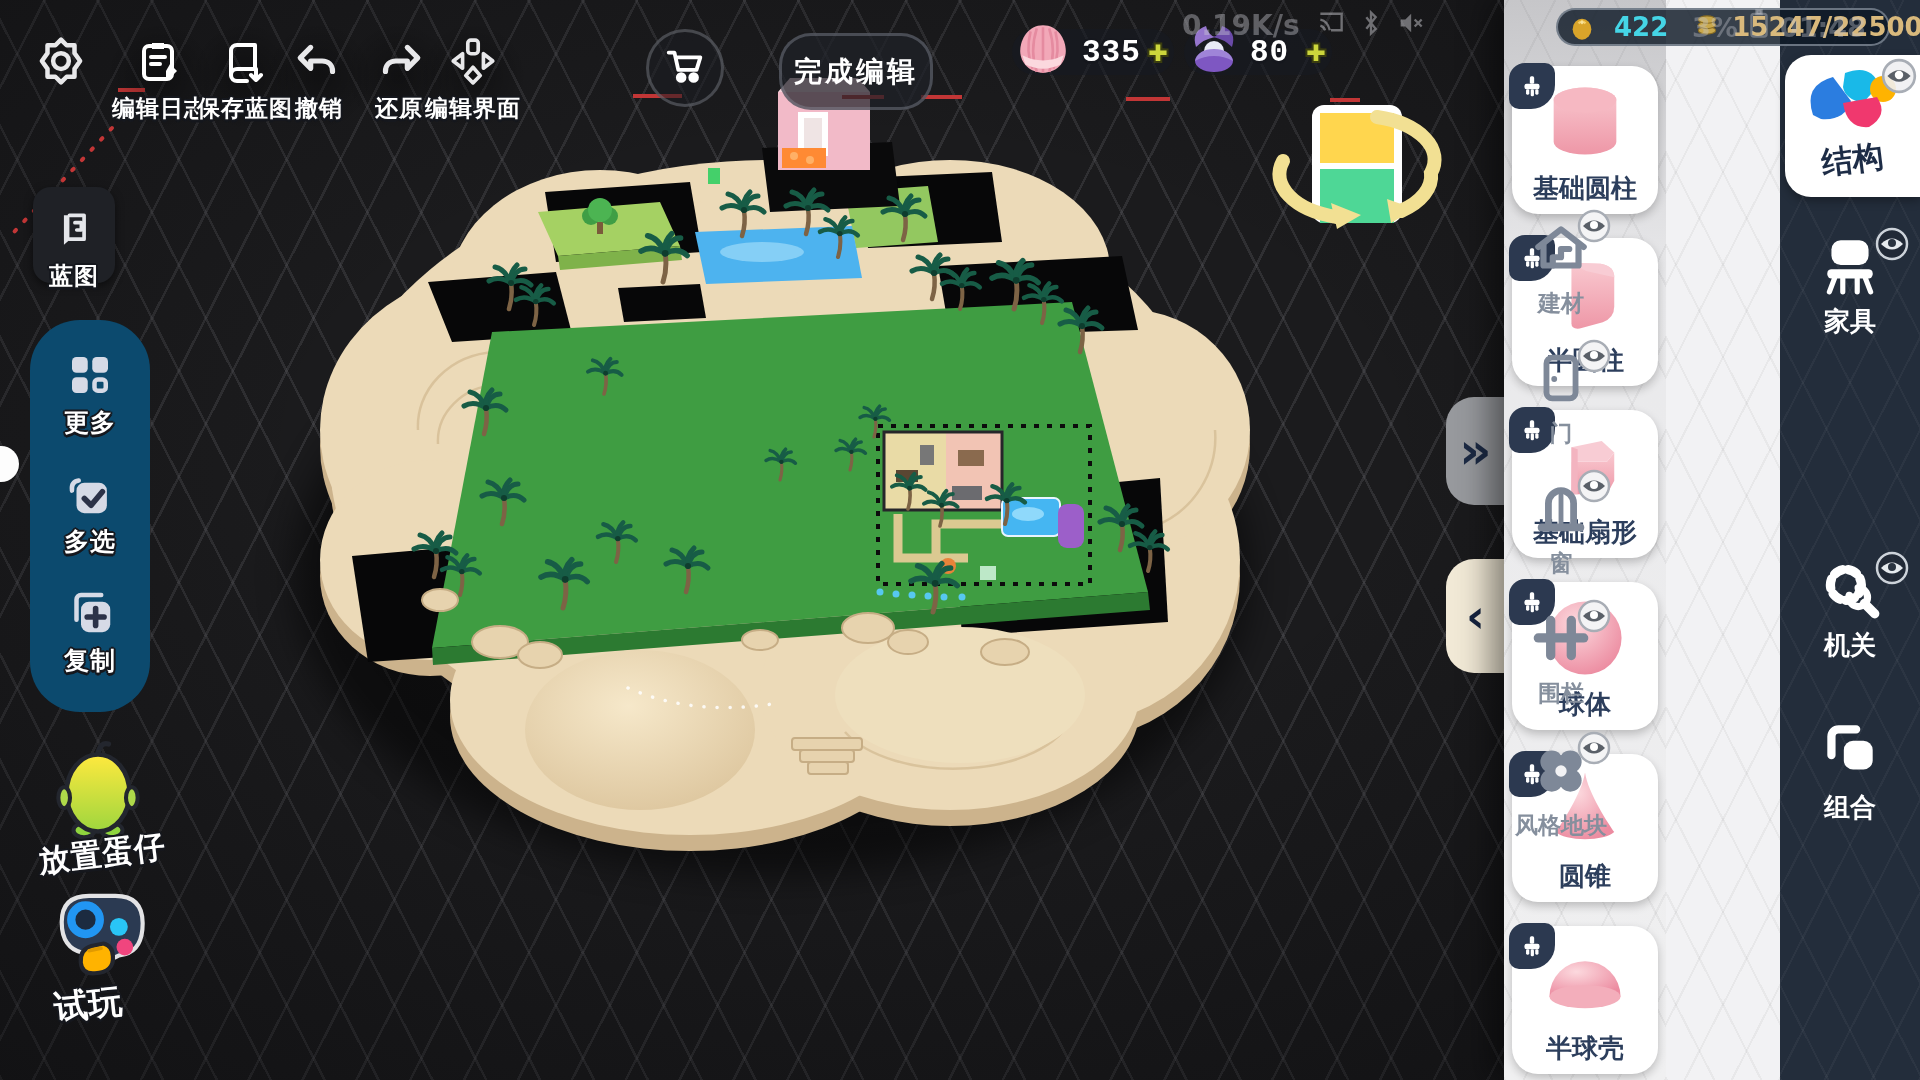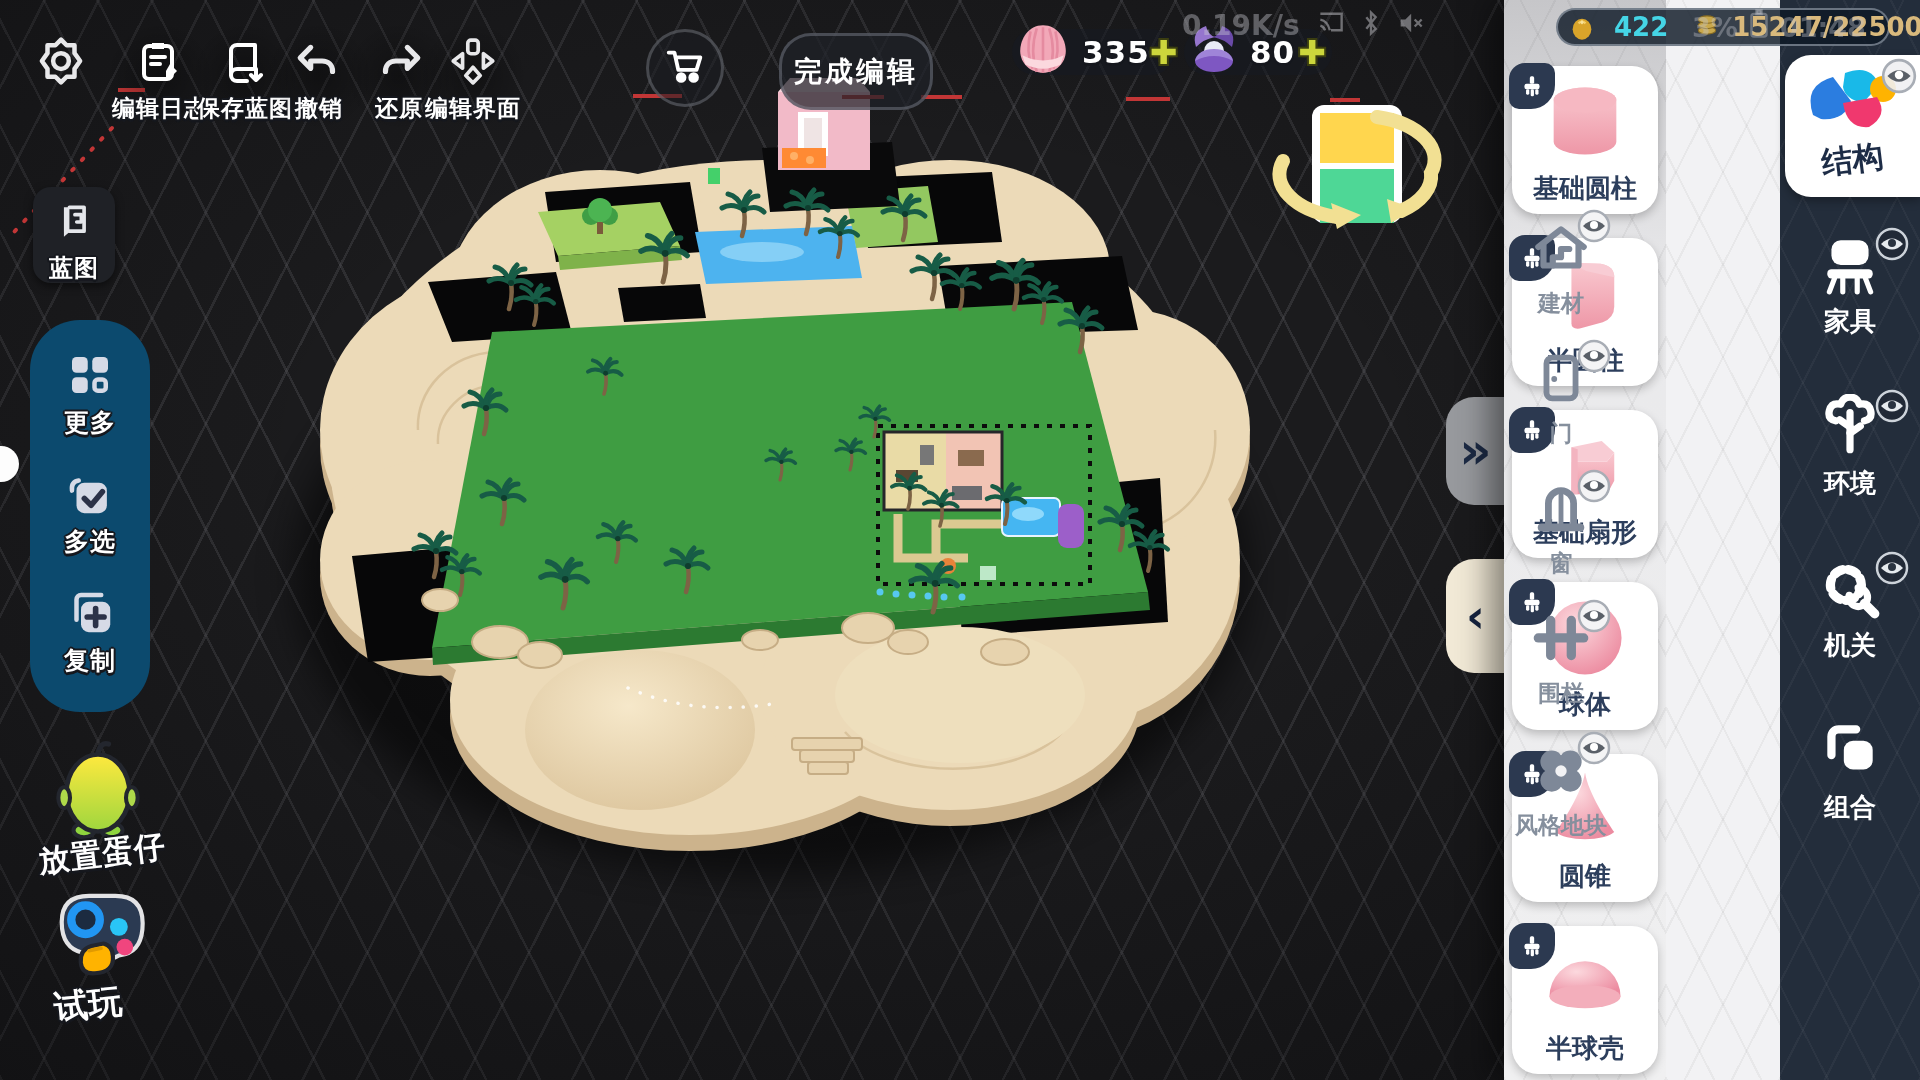--- a/index.html
+++ b/index.html
@@ -32,40 +32,40 @@
   .tb-label { position:relative; margin-top:3px; font-size:23px; font-weight:800; letter-spacing:1px; }
   .gear-btn { position:absolute; left:34px; top:34px; z-index:10; cursor:pointer; }
   .cart-btn { position:absolute; left:646px; top:29px; z-index:10; width:78px; height:78px; border-radius:50%;
     background:rgba(28,30,34,.55); border:3px solid rgba(125,128,136,.45); display:flex; align-items:center; justify-content:center; cursor:pointer; }
   .finish-btn { position:absolute; left:779px; top:33px; z-index:10; width:154px; height:77px; border-radius:32px;
     background:rgba(30,33,40,.72); border:3px solid rgba(140,146,158,.40); color:#fff; font-size:28px; font-weight:800;
     letter-spacing:3px; display:flex; align-items:center; justify-content:center; cursor:pointer; }
 
   
   .cur-pill { position:absolute; top:29px; z-index:10; height:46px; border-radius:23px; background:rgba(22,26,34,.58);
-    display:flex; align-items:center; cursor:pointer; }
+    display:flex; align-items:center; cursor:pointer;font-family:Liberation Mono, monospace; }
   .cur-icon { position:absolute; left:2px; top:-9px; }
   .cur-val { font-size:31px; font-weight:800; letter-spacing:1px; }
   .plus-btn { margin-left:auto; margin-right:6px; font-size:33px; font-weight:900; color:#ccd63c;
     text-shadow:2px 2px 0 #3a3d10, -2px 2px 0 #3a3d10, 2px -2px 0 #3a3d10, -2px -2px 0 #3a3d10; cursor:pointer; line-height:1; }
 
   
   .res-pill { position:absolute; left:1556px; top:8px; z-index:40; width:334px; height:38px; border-radius:19px;
     background:rgba(14,24,38,.82); border:2px solid rgba(155,165,178,.65); display:flex; align-items:center; padding:0 12px; }
   .res-egg-val { color:#45d5e6; font-size:26px; font-weight:800; margin-left:44px; }
   .res-cap { color:#d9b97c; font-size:26px; font-weight:800; margin-left:12px; }
   .status-left { position:absolute; left:1182px; top:9px; z-index:45; display:flex; align-items:flex-start; gap:16px;
     color:rgba(205,206,212,.40); font-size:28px; font-weight:600; pointer-events:none; }
   .status-right { position:absolute; left:1692px; top:9px; z-index:45; display:flex; align-items:center; gap:10px;
     color:rgba(195,197,204,.38); font-size:27px; font-weight:700; pointer-events:none; }
 
   
   .blueprint-btn { position:absolute; left:33px; top:187px; z-index:10; width:82px; height:96px; border-radius:18px;
     background:#1f2126; box-shadow:0 3px 8px rgba(0,0,0,.5); display:flex; flex-direction:column; align-items:center;
-    padding-top:12px; cursor:pointer; }
+    padding-top:20px; cursor:pointer; }
   .blueprint-btn .tb-label { font-size:24px; }
   .rail-group { position:absolute; left:30px; top:320px; z-index:10; width:120px; height:392px; border-radius:50px;
     background:#0c4a6e; display:flex; flex-direction:column; align-items:center; padding-top:28px; }
   .rail-item { display:flex; flex-direction:column; align-items:center; margin-bottom:28px; cursor:pointer; }
   .rail-item .tb-label { font-size:25px; margin-top:0; }
   .notch { position:absolute; left:-17px; top:446px; z-index:11; width:36px; height:36px; border-radius:50%; background:#fdfdfd; }
   .place-egg { position:absolute; left:46px; top:730px; z-index:10; width:140px; cursor:pointer; }
   .place-egg .big-label { position:absolute; left:-8px; top:100px; width:180px; font-size:31px; font-weight:900;
     transform:rotate(-7deg); letter-spacing:1px; }
   .play-btn { position:absolute; left:46px; top:884px; z-index:10; width:120px; cursor:pointer; }
@@ -803,37 +803,20 @@
         <div class="tab-label">家具</div>
         <span class="eye" style="right:10px; top:-6px;">
           <svg width="36" height="36" viewBox="0 0 36 36">
             <circle cx="18" cy="18" r="15" fill="rgba(32,40,52,.65)" stroke="#cdd3da" stroke-width="2.5"></circle>
             <path d="M7 18q11-11 22 0q-11 11-22 0z" fill="#e6eaee"></path>
               <circle cx="18" cy="17" r="4" fill="#2a3340"></circle>
           </svg>
         </span>
       </div>
 
-      <div class="tab" style="top:394px;">
-        <span>
-          <svg width="66" height="66" viewBox="0 0 64 64" fill="none" stroke="#fff" stroke-width="7" stroke-linecap="round" stroke-linejoin="round">
-            <path d="M18 26q-8-2-6-10 2-8 11-6 2-7 9-7t9 7q9-2 11 6 2 8-6 10"></path>
-            <path d="M32 18v36"></path>
-              <path d="M32 32l-10-7M32 38l10-7"></path>
-          </svg>
-        </span>
-        <div class="tab-label">环境</div>
-        <span class="eye" style="right:10px; top:-6px;">
-          <svg width="36" height="36" viewBox="0 0 36 36">
-            <circle cx="18" cy="18" r="15" fill="rgba(32,40,52,.65)" stroke="#cdd3da" stroke-width="2.5"></circle>
-            <path d="M7 18q11-11 22 0q-11 11-22 0z" fill="#e6eaee"></path>
-              <circle cx="18" cy="17" r="4" fill="#2a3340"></circle>
-          </svg>
-        </span>
-      </div>
 
       <div class="tab" style="top:556px;">
         <span>
           <svg width="66" height="66" viewBox="0 0 64 64" fill="none" stroke="#fff" stroke-linecap="round">
             <circle cx="28" cy="28" r="15" stroke-width="9" stroke-dasharray="9 5.5"></circle>
             <circle cx="40" cy="40" r="9" stroke-width="7" stroke-dasharray="30 12"></circle>
             <path d="M46 46 L56 56" stroke-width="9"></path>
           </svg>
         </span>
         <div class="tab-label">机关</div>

